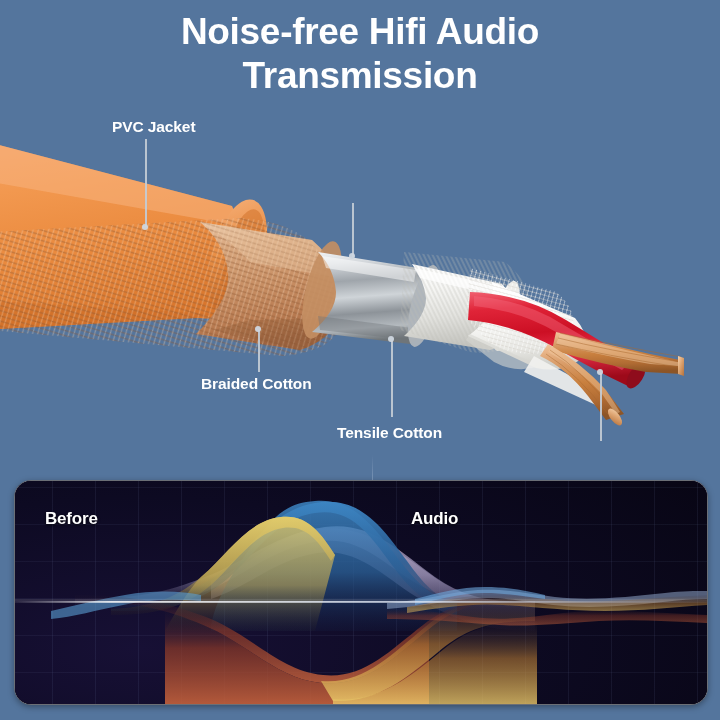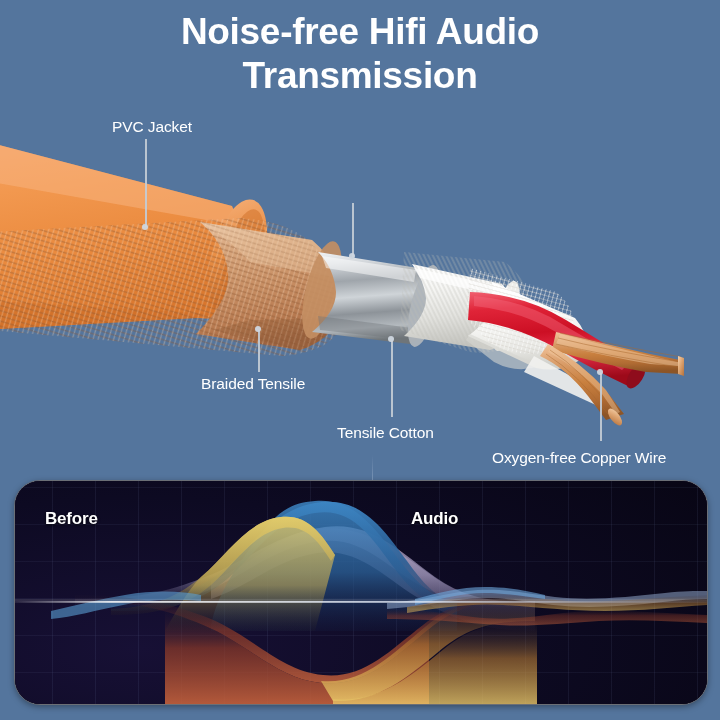--- a/index.html
+++ b/index.html
@@ -15,31 +15,31 @@
   .title{
     position:absolute;top:10px;left:0;width:720px;
     text-align:center;color:#ffffff;
     font-size:37px;font-weight:bold;line-height:1.18;
     letter-spacing:-0.3px;
     white-space:pre-line;
   }
 
   
   .lbl{
-    position:absolute;color:#ffffff;font-weight:normal;
+    position:absolute;color:#ffffff;font-weight:bold;
     font-size:15.5px;white-space:nowrap;letter-spacing:-0.1px;
   }
   .leader{position:absolute;background:#c3ccd6;width:1.6px;opacity:.92;}
   .dot{position:absolute;width:6px;height:6px;border-radius:50%;
        background:#cfd7e0;opacity:.95;}
 
   
   .panel{
     position:absolute;left:14px;top:480px;width:692px;height:223px;
-    border-radius:26px;overflow:hidden;
+    border-radius:17px;overflow:hidden;
     background:#0a0718;
     border:1.5px solid #6b6f76;
     box-shadow:0 2px 6px rgba(0,0,0,.35);
   }
   .panel-bg{position:absolute;inset:0;
     background:
       radial-gradient(120% 150% at 18% 75%, #171035 0%, #0d0a22 45%, #06040f 100%),
       linear-gradient(180deg,#14102e 0%,#0a0718 100%);
   }
   .grid{position:absolute;inset:0;
@@ -232,29 +232,28 @@
     </g>
   </svg>
 
   <div class="lbl" style="left:112px;top:118px;">PVC Jacket</div>
   <div class="leader" style="left:145px;top:139px;height:88px;"></div>
   <div class="dot" style="left:142px;top:224px;"></div>
 
   <div class="leader" style="left:352px;top:203px;height:54px;"></div>
   <div class="dot" style="left:349px;top:253px;"></div>
 
-  <div class="lbl" style="left:201px;top:375px;">Braided Tensile</div>
+  <div class="lbl" style="left:201px;top:375px;">Braided Cotton</div>
   <div class="leader" style="left:258px;top:330px;height:42px;"></div>
   <div class="dot" style="left:255px;top:326px;"></div>
 
   <div class="lbl" style="left:337px;top:424px;">Tensile Cotton</div>
   <div class="leader" style="left:391px;top:341px;height:76px;"></div>
   <div class="dot" style="left:388px;top:336px;"></div>
 
-  <div class="lbl" style="left:492px;top:449px;">Oxygen-free Copper Wire</div>
   <div class="leader" style="left:600px;top:373px;height:68px;"></div>
   <div class="dot" style="left:597px;top:369px;"></div>
 
   <div class="divider"></div>
 
   <div class="panel">
     <div class="panel-bg"></div>
     <div class="grid"></div>
 
     <svg width="692" height="223" viewBox="0 0 692 223" style="position:absolute;left:0;top:0;">

